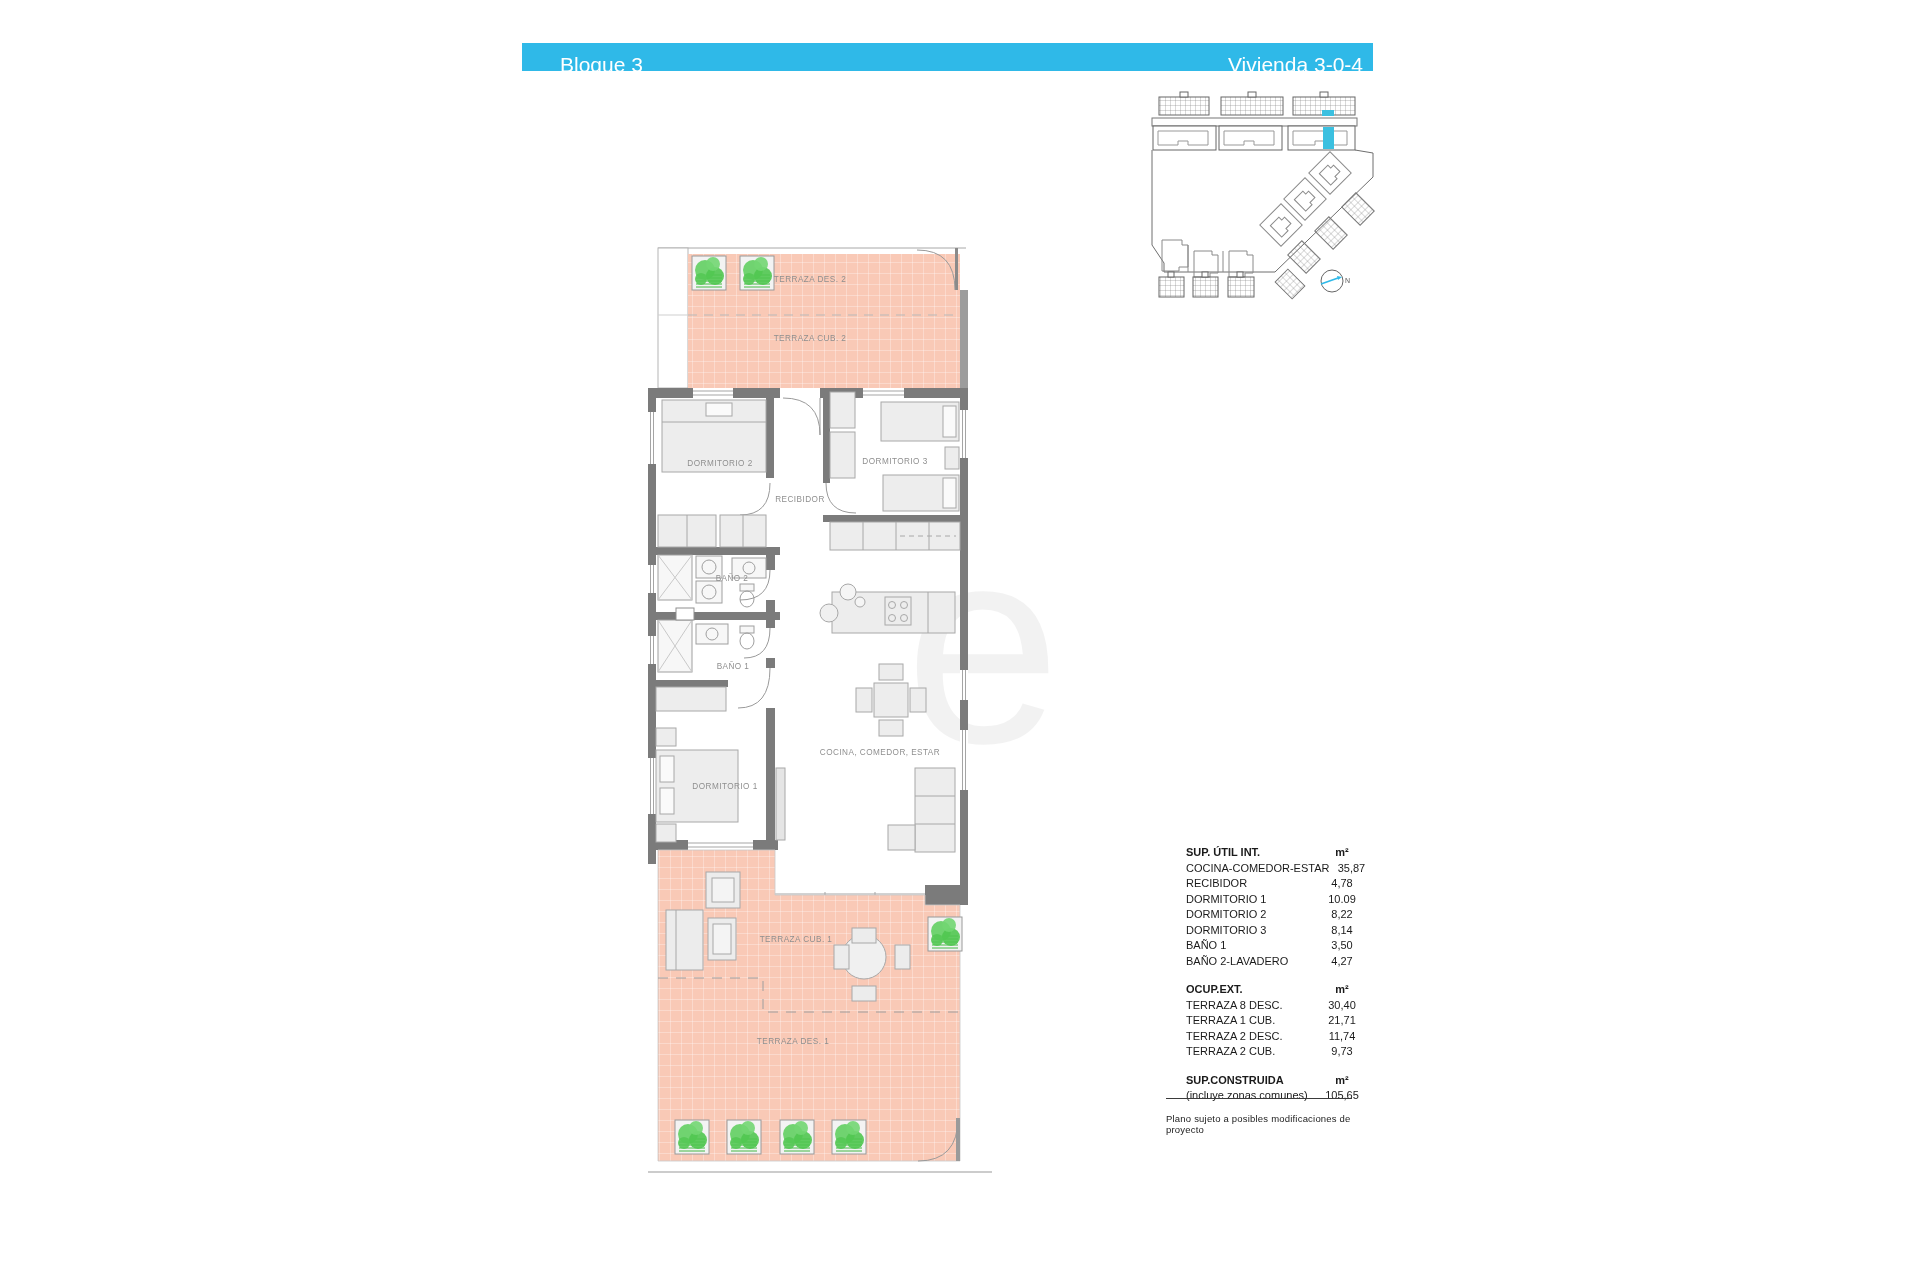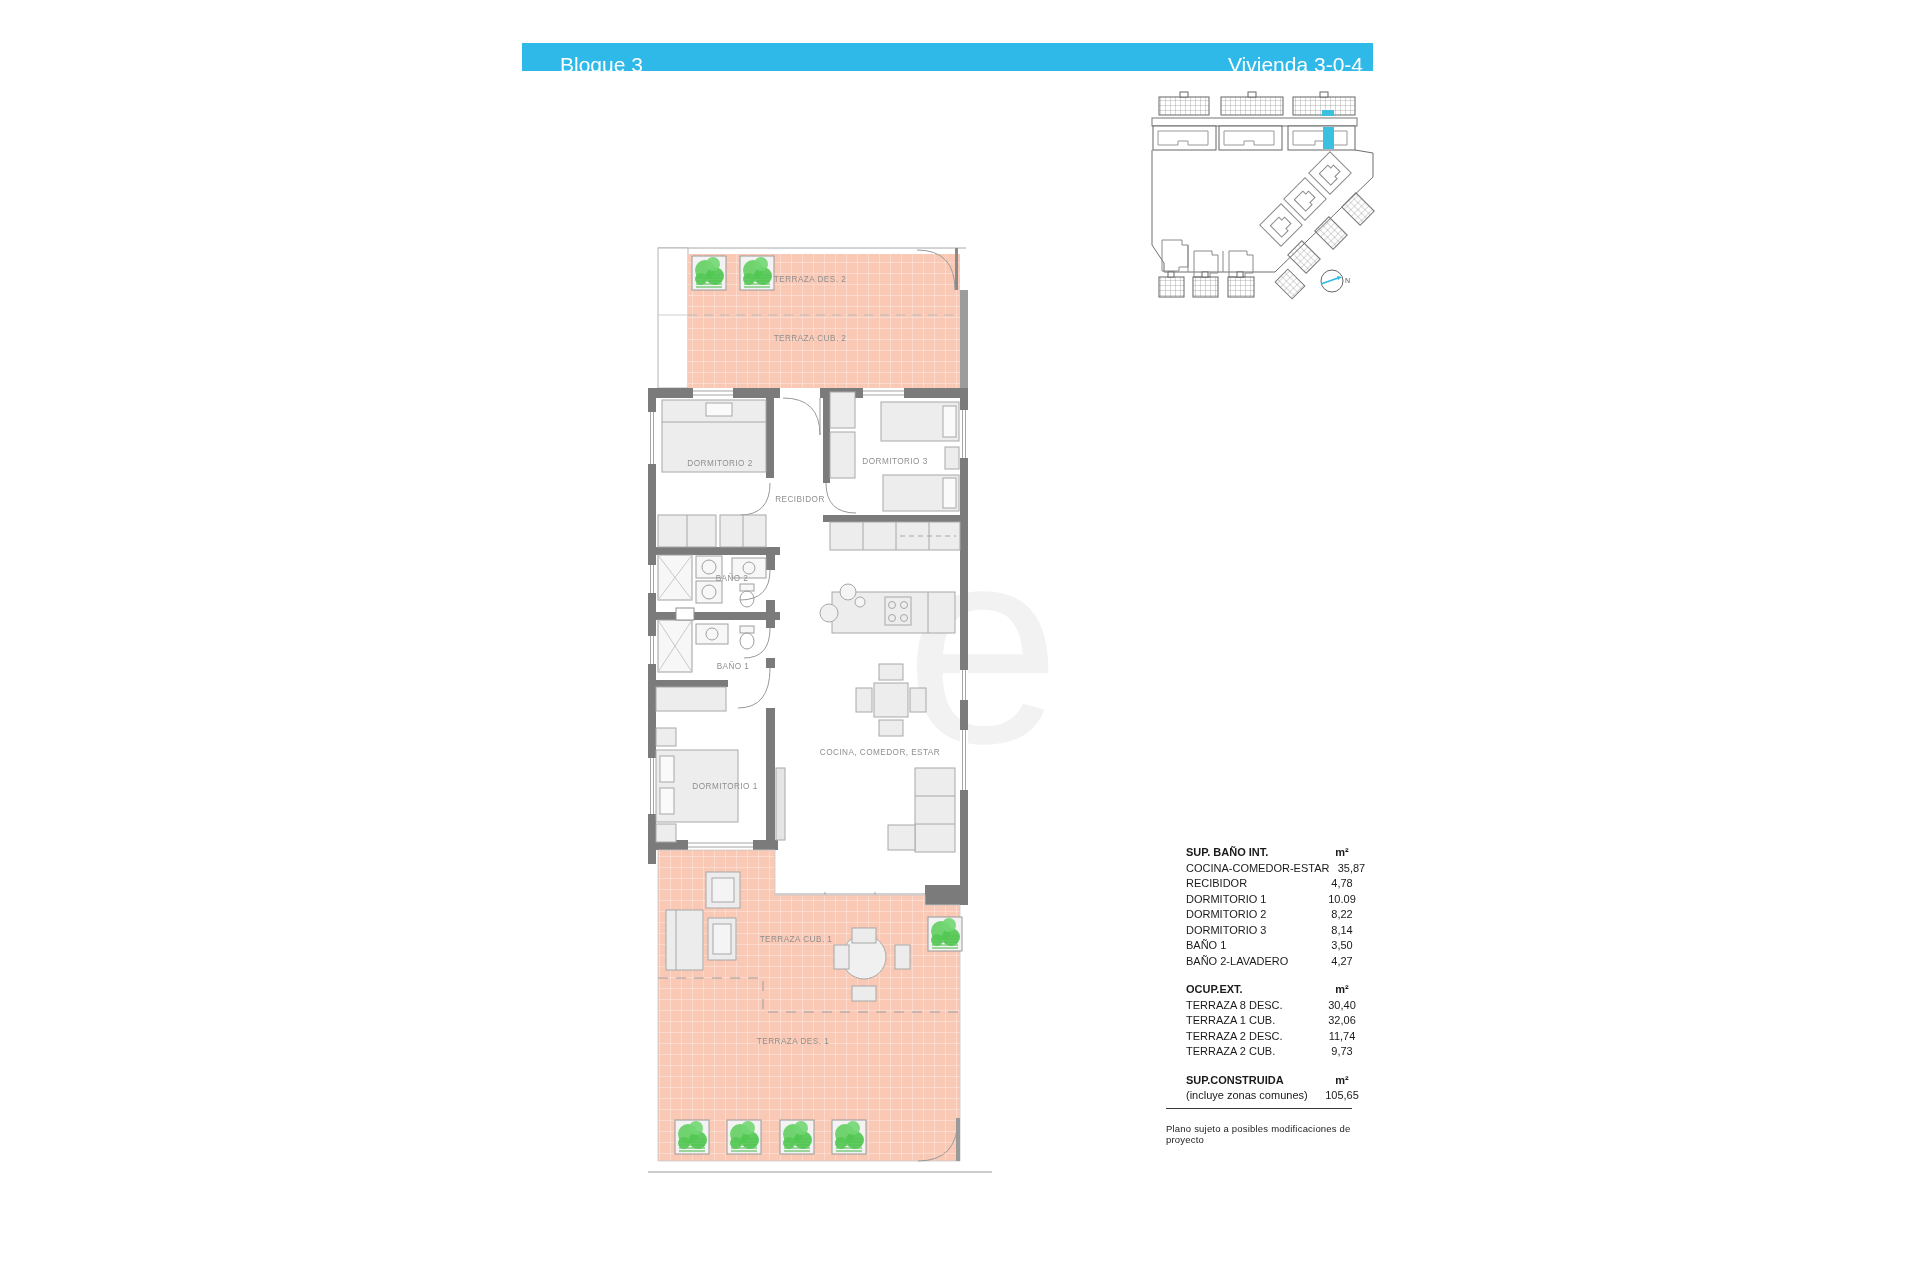--- a/index.html
+++ b/index.html
@@ -7,21 +7,21 @@
   .abs{position:absolute}
   
   #header-bar{left:522px;top:43px;width:851px;height:28px;background:#2fb9e8;color:#fff;display:flex;align-items:center;justify-content:space-between;font-size:21px;padding:16px 10px 0 38px}
   
   #area-table{left:1186px;top:845px;width:178px;font-size:11px;color:#1a1a1a}
   .tsec{margin-bottom:13px}
   .trow{display:flex;justify-content:space-between;align-items:baseline;line-height:15.5px;white-space:nowrap}
   .thead .cell-label,.thead .cell-val{font-weight:bold}
   .cell-val{text-align:center;min-width:44px}
   .bold{font-weight:normal}
-  #table-footer{margin-left:-20px;width:186px;border-top:1px solid #3a3a3a;margin-top:22px;padding-top:14px}
+  #table-footer{margin-left:-20px;width:186px;border-top:1px solid #3a3a3a;margin-top:12px;padding-top:14px}
   #table-footnote{font-size:9.5px;color:#222;letter-spacing:.2px}
   
   #watermark{left:905px;top:505px;font-size:280px;color:rgba(130,130,130,0.10);line-height:1;pointer-events:none}
   svg text{font-family:"Liberation Sans",sans-serif}
   .room-label{fill:#8f8f8f;font-size:8.2px;letter-spacing:.45px}
 </style>
 </head>
 <body>
 
 <div id="header-bar" class="abs">
@@ -344,21 +344,21 @@
     <text class="room-label" text-anchor="middle" x="84" y="341">BAÑO 2</text>
     <text class="room-label" text-anchor="middle" x="85" y="429">BAÑO 1</text>
     <text class="room-label" text-anchor="middle" x="77" y="549">DORMITORIO 1</text>
     <text class="room-label" text-anchor="middle" x="232" y="515">COCINA, COMEDOR, ESTAR</text>
   </g>
 </svg>
 
 <div id="area-table" class="abs">
     <div class="tsec">
       <div class="trow thead">
-        <span class="cell-label">SUP. BAÑO INT.</span>
+        <span class="cell-label">SUP. ÚTIL INT.</span>
         <span class="cell-val">m²</span>
       </div>
       <div class="trow">
         <span class="cell-label">COCINA-COMEDOR-ESTAR</span>
         <span class="cell-val">35,87</span>
       </div>
       <div class="trow">
         <span class="cell-label">RECIBIDOR</span>
         <span class="cell-val">4,78</span>
       </div>
@@ -387,21 +387,21 @@
       <div class="trow thead">
         <span class="cell-label">OCUP.EXT.</span>
         <span class="cell-val">m²</span>
       </div>
       <div class="trow">
         <span class="cell-label">TERRAZA 8 DESC.</span>
         <span class="cell-val">30,40</span>
       </div>
       <div class="trow">
         <span class="cell-label">TERRAZA 1 CUB.</span>
-        <span class="cell-val">32,06</span>
+        <span class="cell-val">21,71</span>
       </div>
       <div class="trow">
         <span class="cell-label">TERRAZA 2 DESC.</span>
         <span class="cell-val">11,74</span>
       </div>
       <div class="trow">
         <span class="cell-label">TERRAZA 2 CUB.</span>
         <span class="cell-val">9,73</span>
       </div>
     </div>

